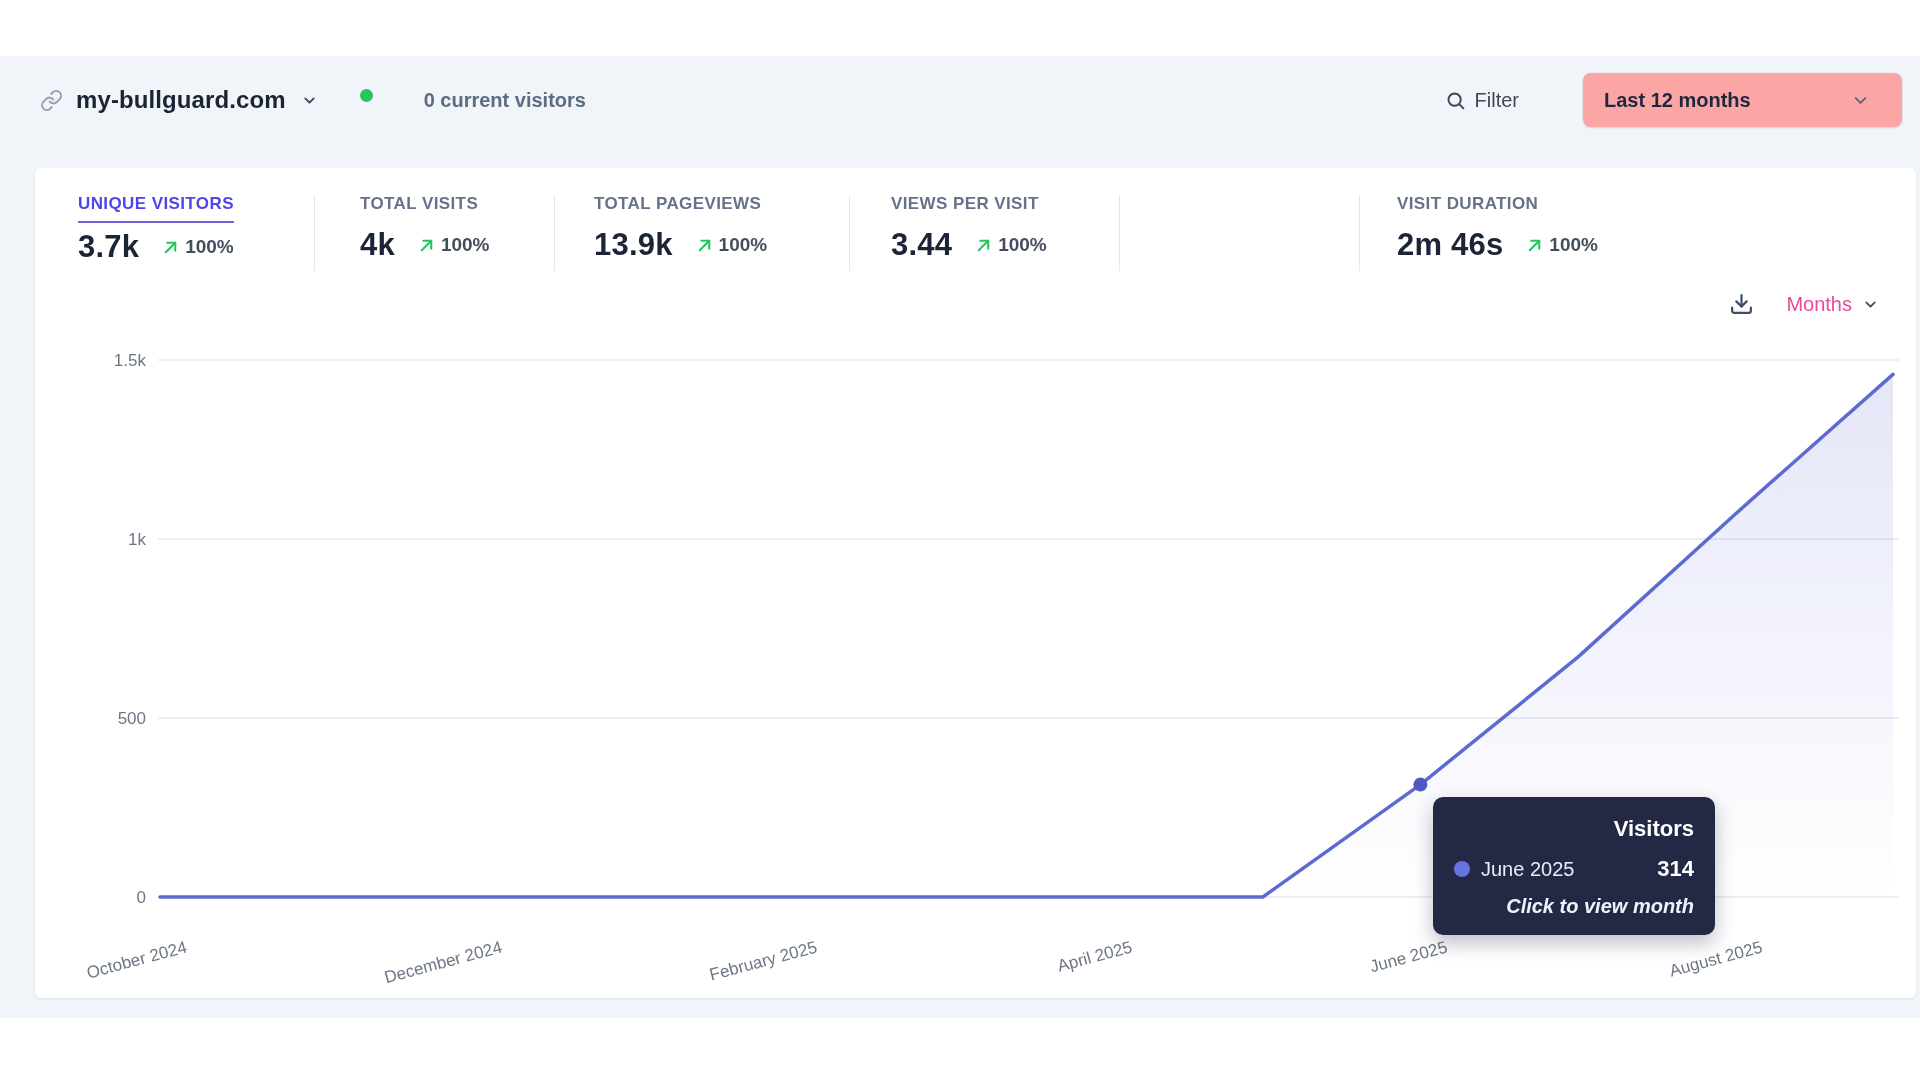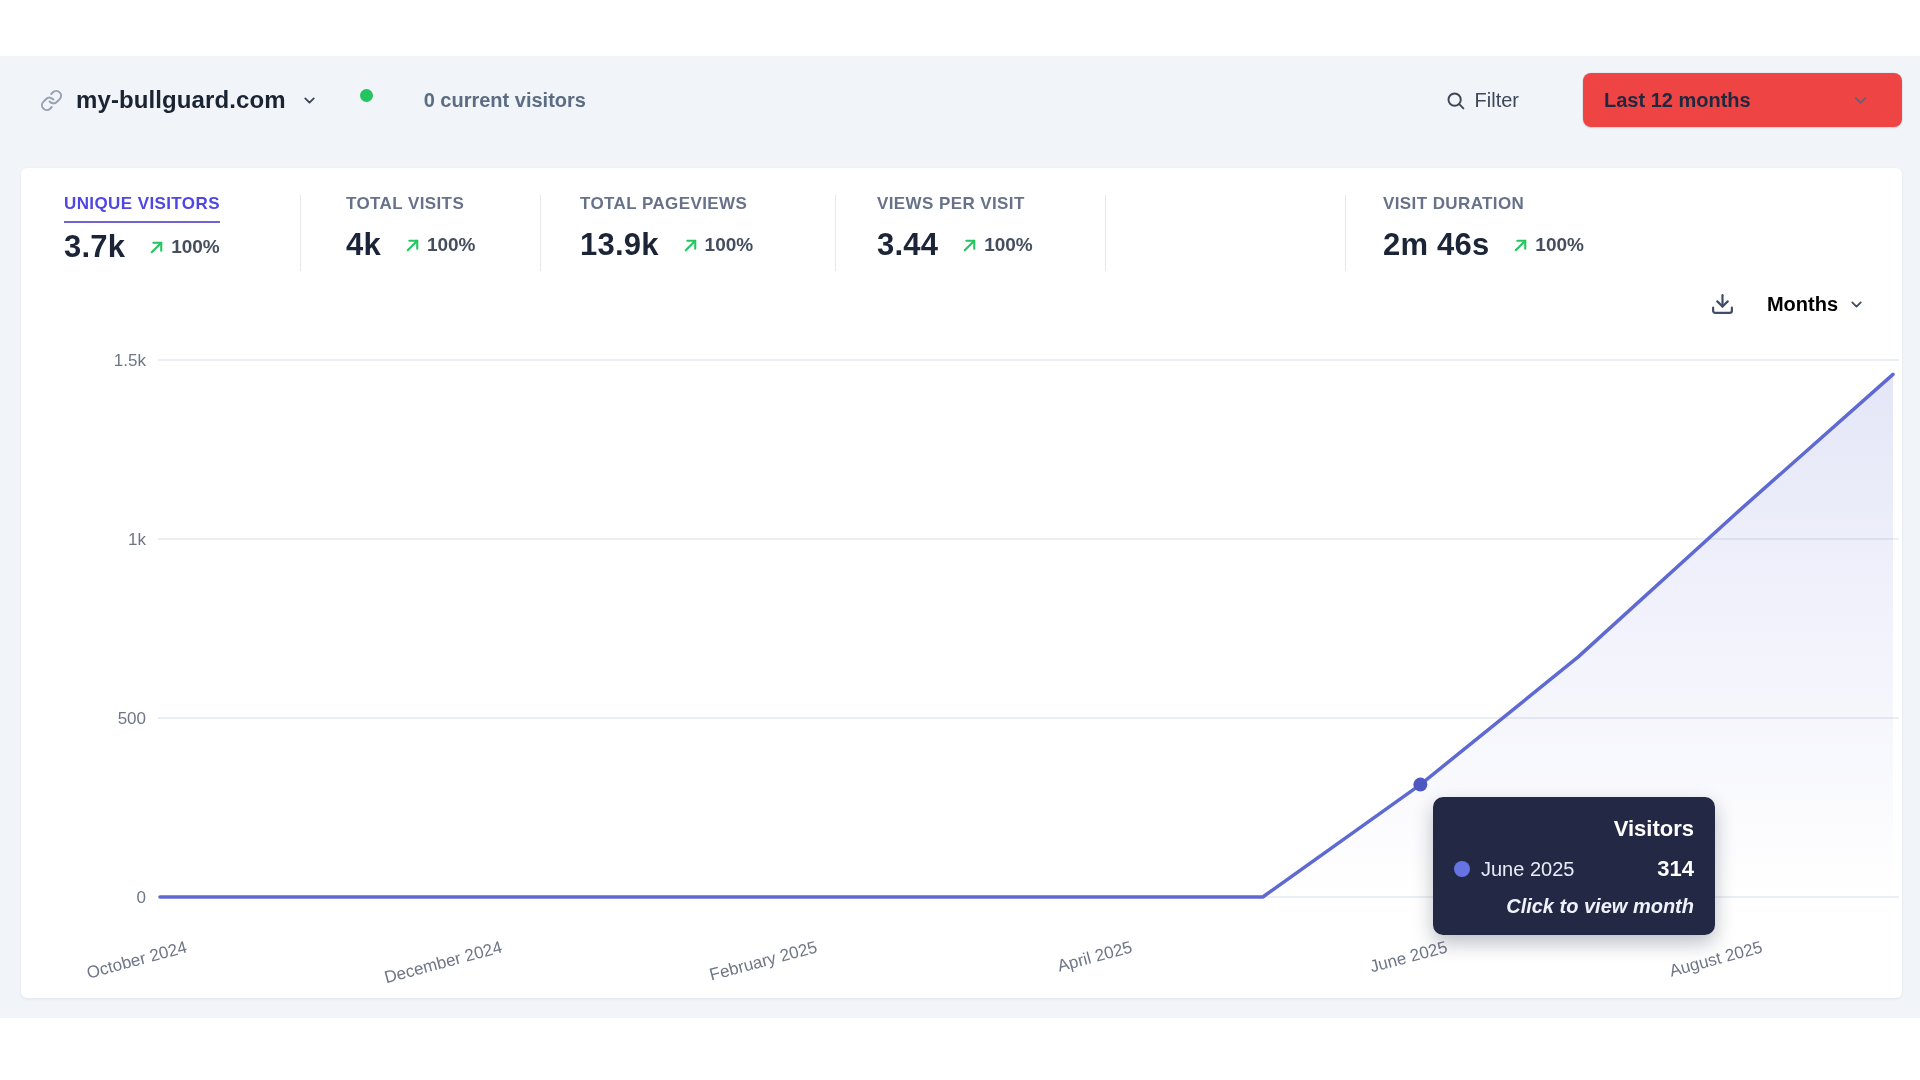--- a/index.html
+++ b/index.html
@@ -14,46 +14,46 @@
   .header { position:absolute; left:40px; top:76px; right:18px; height:48px; display:flex; align-items:center; z-index:3; }
   .site-switcher { display:flex; align-items:center; cursor:pointer; }
   .site-name { margin-left:13px; font-size:24px; font-weight:700; color:#1a2433; letter-spacing:.1px; }
   .site-chevron { margin-left:15px; display:flex; }
   .live { display:flex; align-items:flex-start; margin-left:42px;gap:40px; }
   .live-dot { width:13px; height:13px; border-radius:50%; background:#22c55e; }
   .live-label { margin-left:11px; font-size:20px; font-weight:600; color:#5c6c83; }
   .spacer { flex:1; }
   .filter-btn { display:flex; align-items:center; gap:9px; font-size:20px; font-weight:500; color:#3d4756; cursor:pointer; margin-right:64px; }
   .range-select {
-    width:319px; height:54px; background:#ef4444; border-radius:8px;
+    width:319px; height:54px; background:#fca5a5; border-radius:8px;
     box-shadow:0 1px 2px rgba(16,24,40,.12), 0 0 0 1px rgba(16,24,40,.03);
     display:flex; align-items:center; padding:0 32px 0 21px; cursor:pointer;
   }
   .range-label { font-size:20px; font-weight:600; color:#1c2940; }
   .range-select .chev { margin-left:auto; display:flex; }
 
   
   .card {
-    position:absolute; left:21px; top:168px; width:1881px; height:830px;
+    position:absolute; left:35px; top:168px; width:1881px; height:830px;
     background:#fff; border-radius:6px; box-shadow:0 1px 3px rgba(15,23,42,.07);
     z-index:1;
   }
   .stat { position:absolute; top:26px; }
   .stat-label { font-size:17px; font-weight:700; letter-spacing:.4px; color:#67728a; padding-bottom:7px; width:fit-content; }
   .stat.active .stat-label { color:#4f46e5; border-bottom:2px solid #7162d8; }
   .stat-value-row { display:flex; align-items:center; margin-top:6px; }
   .stat-value { font-size:31px; font-weight:800; color:#1b2537; letter-spacing:.2px; }
   .stat-delta { display:flex; align-items:center; gap:5px; margin-left:22px; }
   .stat-delta-text { font-size:19px; font-weight:600; color:#444e5e; }
   .stat-divider { position:absolute; top:27px; width:1px; height:76px; background:#e5e8ee; }
 
   .chart-controls { position:absolute; top:124px; right:37px; display:flex; align-items:center; z-index:3; }
   .download-btn { display:flex; cursor:pointer; }
   .interval-btn { display:flex; align-items:center; gap:10px; margin-left:32px; cursor:pointer; }
-  .interval-label { font-size:20px; font-weight:700; color:#000000; }
+  .interval-label { font-size:20px; font-weight:400; color:#ec4899; }
 
   
   #chart-svg { position:absolute; left:0; top:0; width:1920px; height:1080px; z-index:2; pointer-events:none; }
   #chart-svg text { font-family:"Liberation Sans", sans-serif; }
 
   
   .chart-tooltip {
     position:absolute; left:1433px; top:797px; width:282px; z-index:5;
     background:rgba(28,34,63,.97); border-radius:10px; padding:19px 21px 17px 21px;
     box-shadow:0 8px 20px rgba(15,23,42,.28); cursor:pointer;text-align:right;

